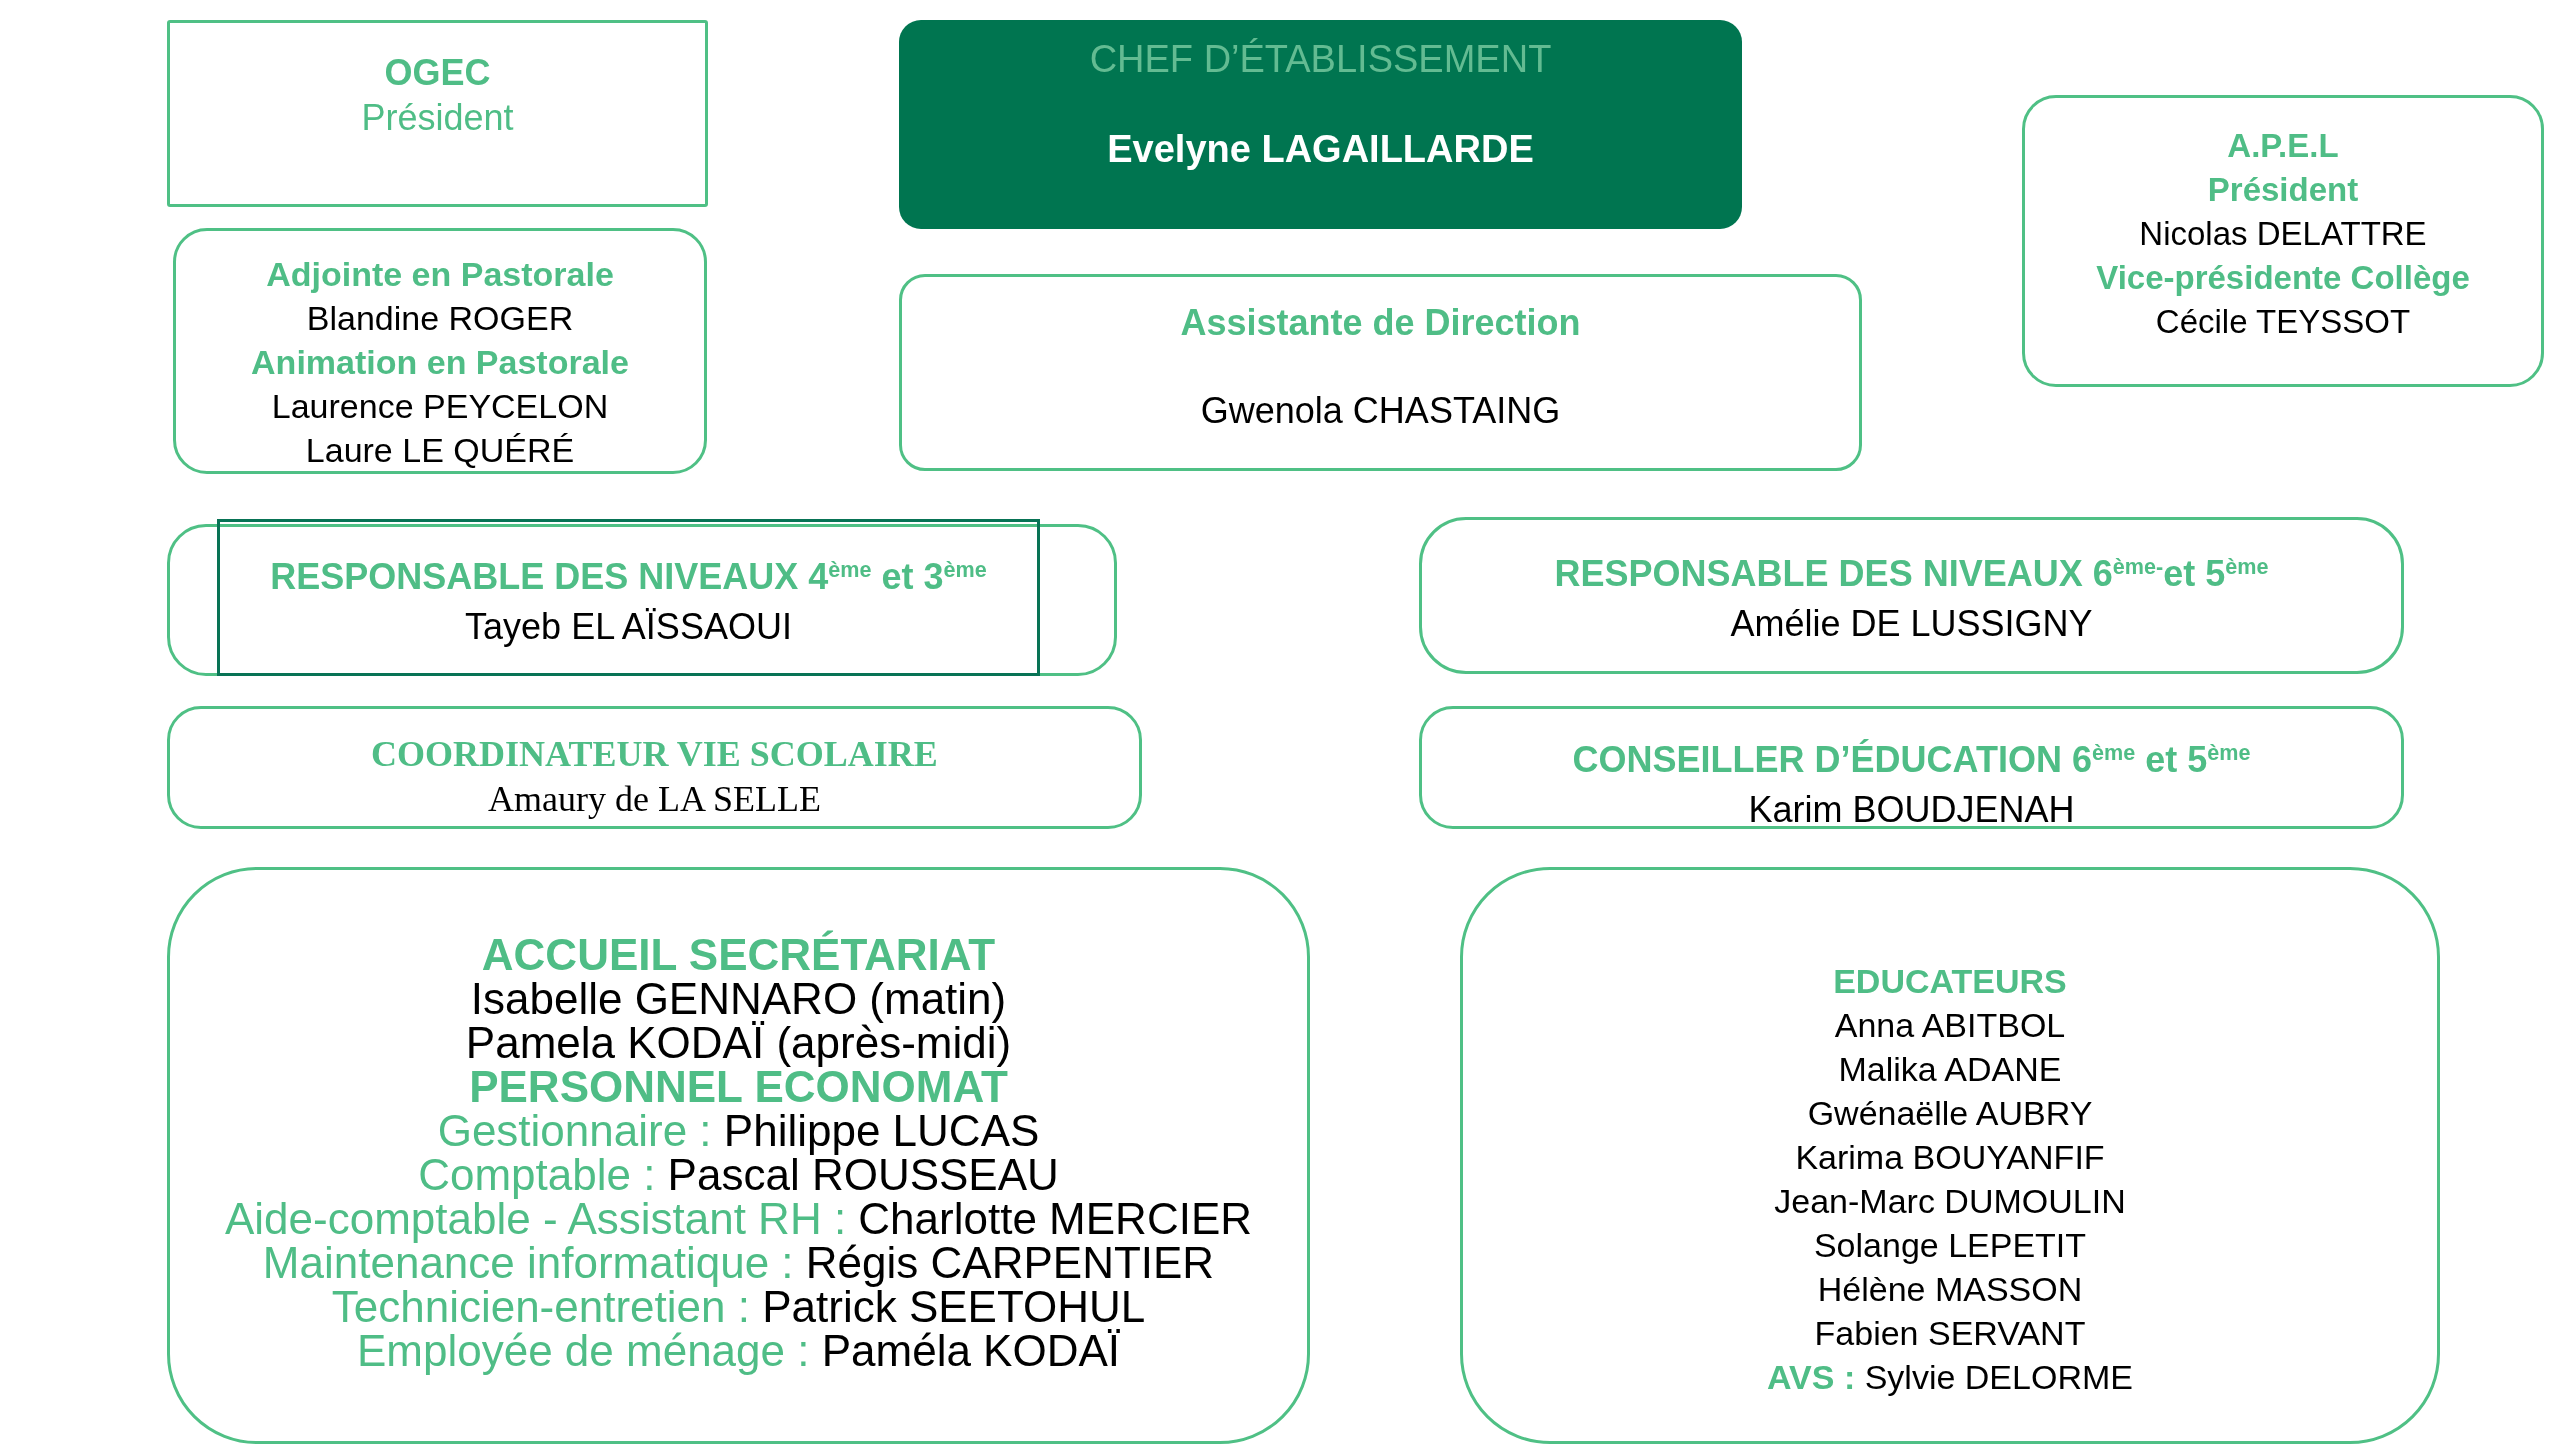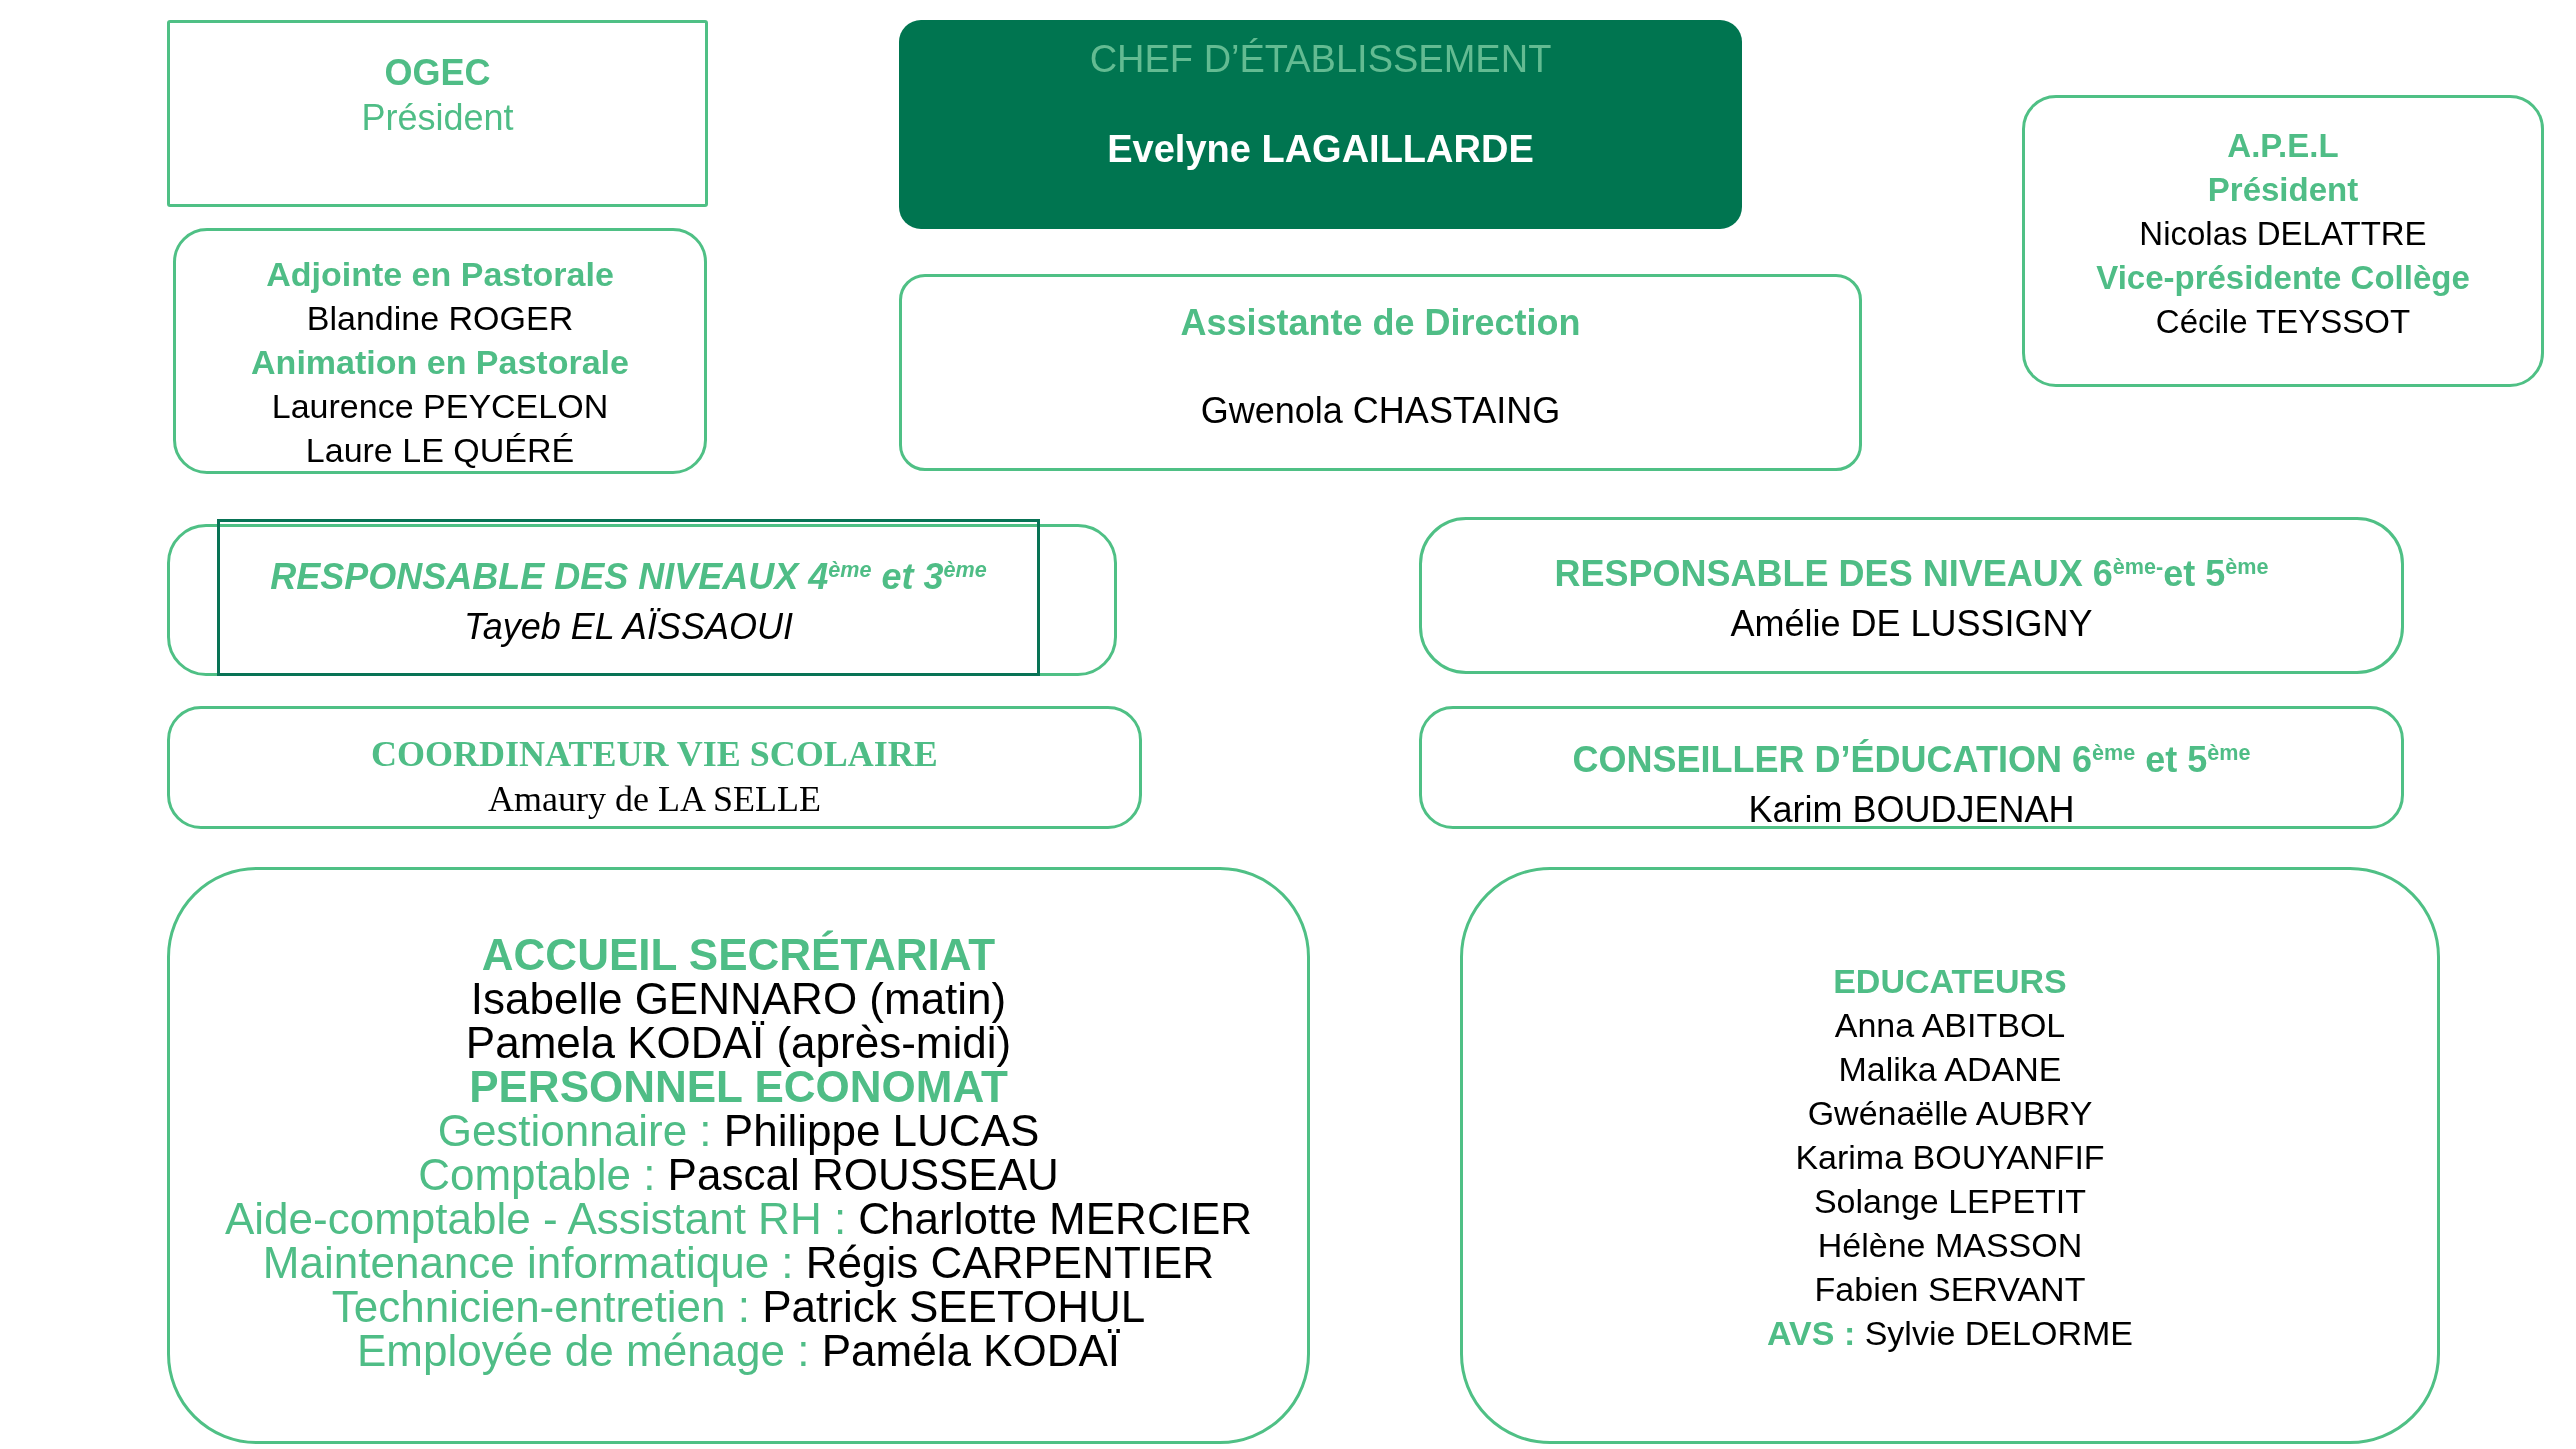--- a/index.html
+++ b/index.html
@@ -40,21 +40,21 @@
   .box-chef{left:899px;top:20px;width:843px;height:209px;border-radius:22px;
             border:none;background:var(--green-dark-fill);
             font-size:38px;line-height:45px;padding-top:17px;}
   .box-apel{left:2022px;top:95px;width:522px;height:292px;border-radius:34px;
             font-size:33px;line-height:44px;padding-top:26px;}
   .box-adjointe{left:173px;top:228px;width:534px;height:246px;border-radius:34px;
             font-size:34px;line-height:44px;padding-top:20.6px;}
   .box-assistante{left:899px;top:274px;width:963px;height:197px;border-radius:26px;
             font-size:36px;line-height:44px;padding-top:24px;}
   .box-resp43{left:167px;top:524px;width:950px;height:152px;border-radius:39px;
-            font-size:36px;line-height:45px;font-style:italic;}
+            font-size:36px;line-height:45px;}
   .resp43-inner{
             position:absolute;left:47px;top:-7.7px;width:823px;height:157px;
             box-sizing:border-box;border:3.4px solid var(--inner-border);
             padding-top:32px;font-size:36px;line-height:45px;text-align:center;}
   .box-resp65{left:1419px;top:517px;width:985px;height:157px;border-radius:47px;
             font-size:36px;line-height:45px;padding-top:31px;}
   .box-coord{left:167px;top:706px;width:975px;height:123px;border-radius:34px;
             font-size:36px;line-height:45px;padding-top:23px;font-family:Liberation Serif, serif;}
   .box-conseiller{left:1419px;top:706px;width:985px;height:123px;border-radius:34px;
             font-size:36px;line-height:45px;padding-top:27.5px;}
@@ -156,20 +156,21 @@
       </div>
   </div>
 
   <div class="box box-educateurs">
     <div class="lines">
         <div class="line"><span class="seg-gb">EDUCATEURS</span></div>
         <div class="line"><span class="seg-k">Anna ABITBOL</span></div>
         <div class="line"><span class="seg-k">Malika ADANE</span></div>
         <div class="line"><span class="seg-k">Gwénaëlle AUBRY</span></div>
         <div class="line"><span class="seg-k">Karima BOUYANFIF</span></div>
+        <div class="line"><span class="seg-k">Jean-Marc DUMOULIN</span></div>
         <div class="line"><span class="seg-k">Solange LEPETIT</span></div>
         <div class="line"><span class="seg-k">Hélène MASSON</span></div>
         <div class="line"><span class="seg-k">Fabien SERVANT</span></div>
         <div class="line"><span class="seg-gb">AVS : </span><span class="seg-k">Sylvie DELORME</span></div>
       </div>
   </div>
 
 </div>
 
 

